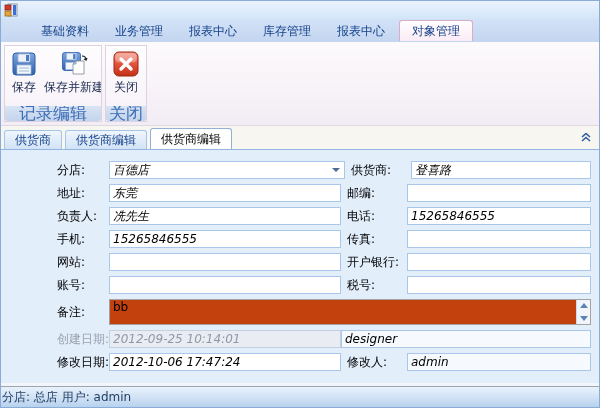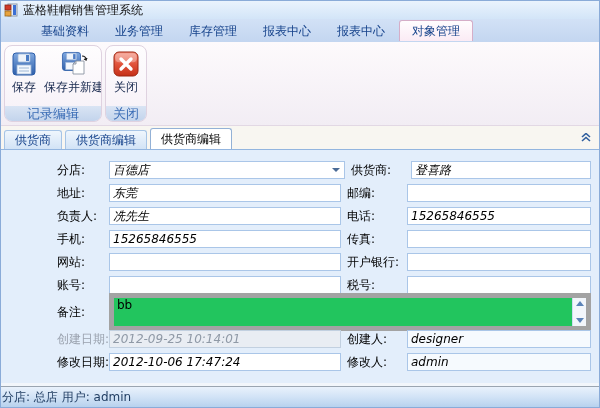--- a/index.html
+++ b/index.html
@@ -13,23 +13,23 @@
   .app-icon { width:14px; height:14px; margin-right:5px; flex-shrink:0; }
   .title-text { font-size:12px; color:#111; white-space:nowrap; }
 
   
   .ribbon-tabs { height:23px; background:linear-gradient(#d2e1f6,#c3d6f0); display:flex; align-items:center; padding-left:28px; flex-shrink:0; }
   .rtab { height:20px; line-height:20px; padding:0 12px; margin-right:2px; color:#15428b; cursor:default; white-space:nowrap; }
   .rtab.selected { background:linear-gradient(#fffdfe,#fbebf4); border:1px solid #d5aec8; border-bottom:none; border-radius:3px 3px 0 0; height:21px; line-height:21px; }
 
   
   .ribbon-body { height:84px; background:linear-gradient(#fdfafc,#f2edf4); position:relative; flex-shrink:0; border-bottom:1px solid #e2d8e4; }
-  .rgroup { position:absolute; top:3px; bottom:3px; border:1px solid #dfd2e0; border-radius:8px; background:linear-gradient(#fefdfe,#f6f0f7); display:flex; flex-direction:column; overflow:hidden; }
+  .rgroup { position:absolute; top:3px; bottom:3px; border:1px solid #dfd2e0; border-radius:0; background:linear-gradient(#fefdfe,#f6f0f7); display:flex; flex-direction:column; overflow:hidden; }
   .rgroup-buttons { flex:1; display:flex; align-items:flex-start; padding:2px 2px 0 2px; }
-  .rgroup-caption { height:15px; line-height:15px; background:linear-gradient(#d9e4f4,#c3d4ec); color:#3a6cb5; font-size:13px; text-align:center; border-radius:0 0 3px 3px; white-space:nowrap; overflow:hidden; }
+  .rgroup-caption { height:15px; line-height:15px; background:linear-gradient(#d9e4f4,#c3d4ec); color:#3a6cb5; font-size:17px; text-align:center; border-radius:0 0 3px 3px; white-space:nowrap; overflow:hidden; }
   .rbtn { display:flex; flex-direction:column; align-items:center; padding:2px 3px; border-radius:3px; color:#17284d; font-size:12px; cursor:default; }
   .rbtn .ricon { width:28px; height:28px; margin-bottom:2px; }
   .rbtn .rlabel { white-space:nowrap; line-height:14px; }
 
   
   .doc-strip { height:23px; background:#f8f6f1; position:relative; display:flex; align-items:flex-end; padding-left:3px; flex-shrink:0; }
   .dtab { height:19px; line-height:19px; padding:0 10px; margin-right:3px; color:#15428b; background:linear-gradient(#eff6fd,#d2e3f6); border:1px solid #a6c4e6; border-bottom:none; border-radius:3px 3px 0 0; white-space:nowrap; cursor:default; }
   .dtab.selected { height:21px; line-height:21px; background:#fff; color:#000; border-color:#93b1d6; }
   .collapse-btn { position:absolute; right:8px; top:7px; width:10px; height:9px; cursor:default; }
 
@@ -41,21 +41,21 @@
   .flabel2 { width:60px; flex-shrink:0; margin-left:6px; white-space:nowrap; overflow:hidden; }
   .fld { height:18px; border:1px solid #aac6e8; background:#fff; font-family:inherit; font-size:12px; color:#000; padding:0 3px; outline:none;font-style:italic; }
   .f-left { width:232px; flex-shrink:0; }
   .f-right { flex:1; min-width:0; }
   .fld.dis { background:#e9edf3; color:#8f99a6; border-color:#c2d0e0; }
   .flabel.gray { color:#9aa2ae; }
   .combo { position:relative; width:236px; flex-shrink:0; }
   .combo input { width:100%; }
   .combo-arrow { position:absolute; right:5px; top:7px; width:0; height:0; border-left:4px solid transparent; border-right:4px solid transparent; border-top:4px solid #4a6b96; }
 
-  .memo { flex:1; min-width:0; height:38px; border:5px solid #a3a3a3; background:#22c55e; display:flex; }
+  .memo { flex:1; min-width:0; height:26px; border:1px solid #a3a3a3; background:#c2410c; display:flex; }
   .memo-text { flex:1; padding:1px 3px; line-height:13px; overflow:hidden; }
   .memo-scroll { width:14px; border-left:1px solid #cdddf0; background:#f2f6fb; display:flex; flex-direction:column; justify-content:space-between; align-items:center; padding:3px 0; }
   .sarrow-up { width:0; height:0; border-left:4px solid transparent; border-right:4px solid transparent; border-bottom:5px solid #5b83b8; }
   .sarrow-down { width:0; height:0; border-left:4px solid transparent; border-right:4px solid transparent; border-top:5px solid #5b83b8; }
 
   
   .gap-strip { height:4px; background:#f2f6fb; border-bottom:1px solid #9aa5b1; flex-shrink:0; }
   .statusbar { height:22px; line-height:21px; background:linear-gradient(#e9f2fc 0%, #d2e3f6 45%, #b2ceec 100%); color:#1d3a5f; padding-left:1px; flex-shrink:0; white-space:nowrap; }
 </style>
 </head>
@@ -63,28 +63,27 @@
 
 <div class="window">
 
   <div class="titlebar">
     <svg class="app-icon" viewBox="0 0 14 14">
       <rect x="4" y="1" width="9" height="12" fill="#e8eef6" stroke="#8d98a8" stroke-width="1"></rect>
       <rect x="9" y="2" width="3" height="10" fill="#3b6fd4"></rect>
       <rect x="1" y="2" width="6" height="5" fill="#cf3a2a" stroke="#8b2318" stroke-width="0.8"></rect>
       <rect x="1" y="8" width="6" height="5" fill="#e8a33d" stroke="#9c6a1c" stroke-width="0.8"></rect>
     </svg>
-    <span class="title-text">蓝格鞋帽销售管理系统</span>
   </div>
 
   <div class="ribbon-tabs">
     <div class="rtab">基础资料</div>
     <div class="rtab">业务管理</div>
+    <div class="rtab">报表中心</div>
     <div class="rtab">库存管理</div>
-    <div class="rtab">报表中心</div>
     <div class="rtab">报表中心</div>
     <div class="rtab selected">对象管理</div>
   </div>
 
   <div class="ribbon-body">
 
     <div class="rgroup" style="left:3px; width:98px;">
       <div class="rgroup-buttons">
         <div class="rbtn">
           <svg class="ricon" viewBox="0 0 28 28">
@@ -214,21 +213,20 @@
         <div class="memo-scroll">
           <span class="sarrow-up"></span>
           <span class="sarrow-down"></span>
         </div>
       </div>
     </div>
 
     <div class="frow">
       <span class="flabel gray">创建日期:</span>
       <input class="fld f-left dis" value="2012-09-25 10:14:01" style="">
-      <span class="flabel2">创建人:</span>
       <input class="fld f-right" style="background: rgb(246, 250, 254);" value="designer">
     </div>
 
     <div class="frow">
       <span class="flabel">修改日期:</span>
       <input class="fld f-left" value="2012-10-06 17:47:24" style="">
       <span class="flabel2">修改人:</span>
       <input class="fld f-right" style="background: rgb(246, 250, 254);" value="admin">
     </div>
 

